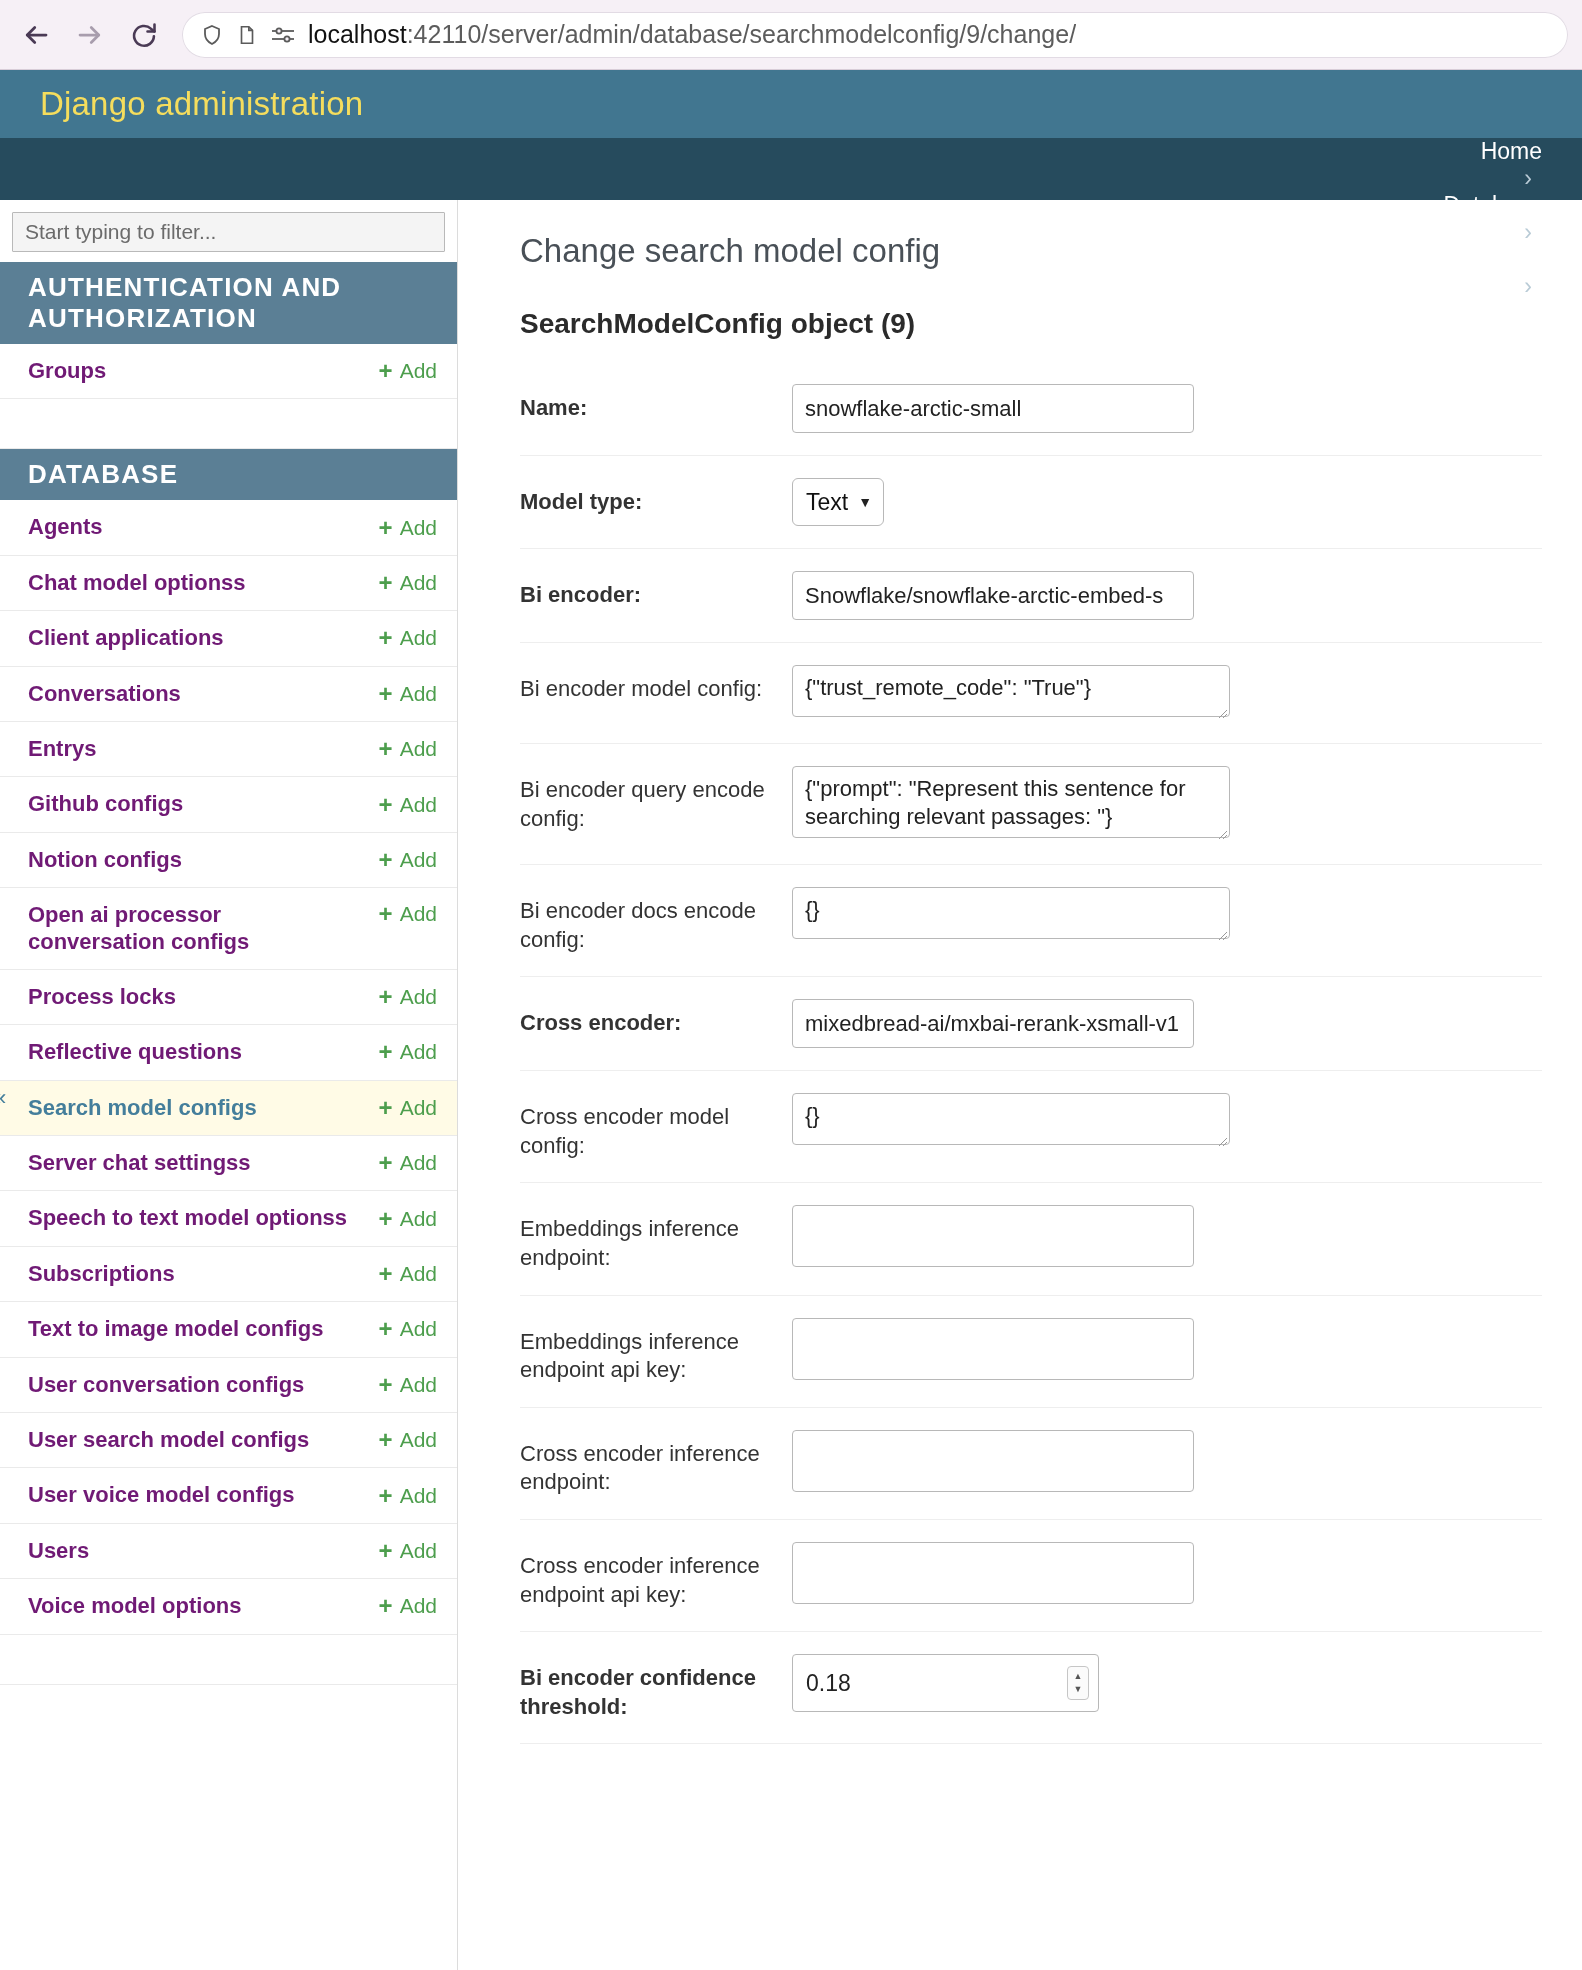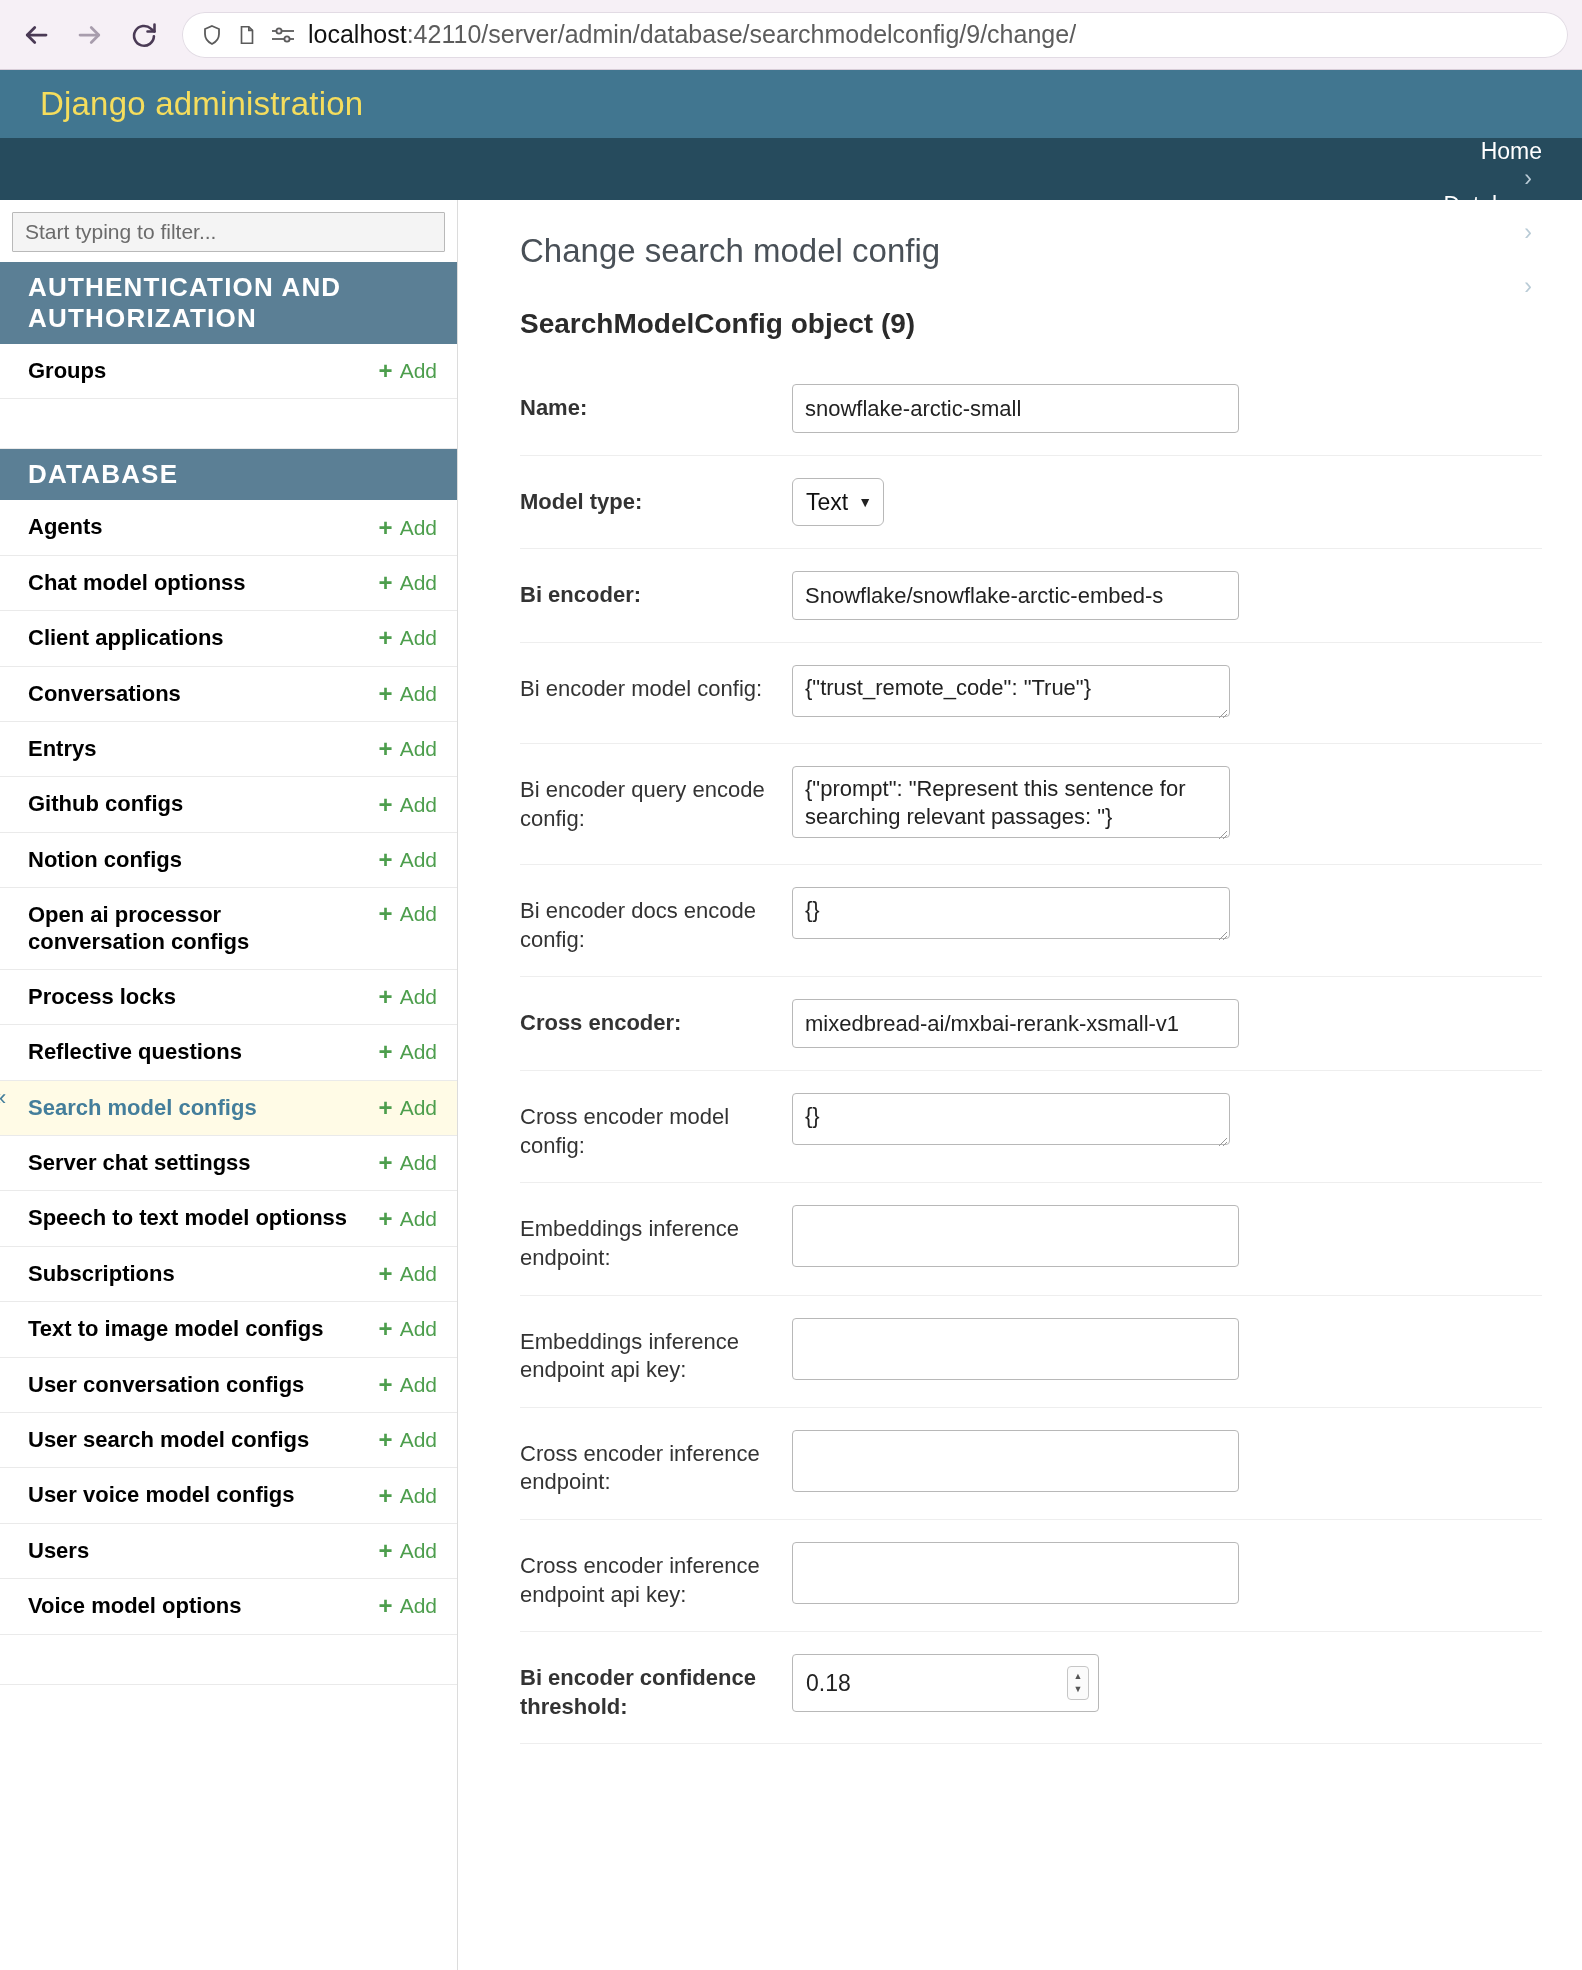--- a/index.html
+++ b/index.html
@@ -125,21 +125,21 @@
   .model-row {
     display: flex;
     align-items: center;
     justify-content: space-between;
     padding: 14px 20px 14px 28px;
     border-bottom: 1px solid #eaeaea;
     min-height: 52px;
   }
   .model-row.current { background: #fffbe6; }
   .model-link {
-    color: #000000;
+    color: #701a75;
     font-size: 22px;
     text-decoration: none;
     font-weight: bold;
     line-height: 1.2;
   }
   .model-row.current .model-link { color: #447e9b; }
   .add-link {
     color: #4d9e4d;
     font-size: 21px;
     display: flex;
@@ -186,21 +186,21 @@
     width: 272px;
     min-width: 272px;
     font-size: 22px;
     color: #333;
     line-height: 1.3;
     padding-top: 10px;
   }
   .f-label.bold { font-weight: bold; }
   .f-field { flex: 1; }
   .txt-input {
-    width: 447px;
+    width: 402px;
     height: 49px;
     border: 1px solid #b8b8b8;
     border-radius: 4px;
     font-size: 22px;
     color: #222;
     padding: 0 12px;
     font-family: "Liberation Sans", sans-serif;
     background: #fff;
     outline: none;
   }

